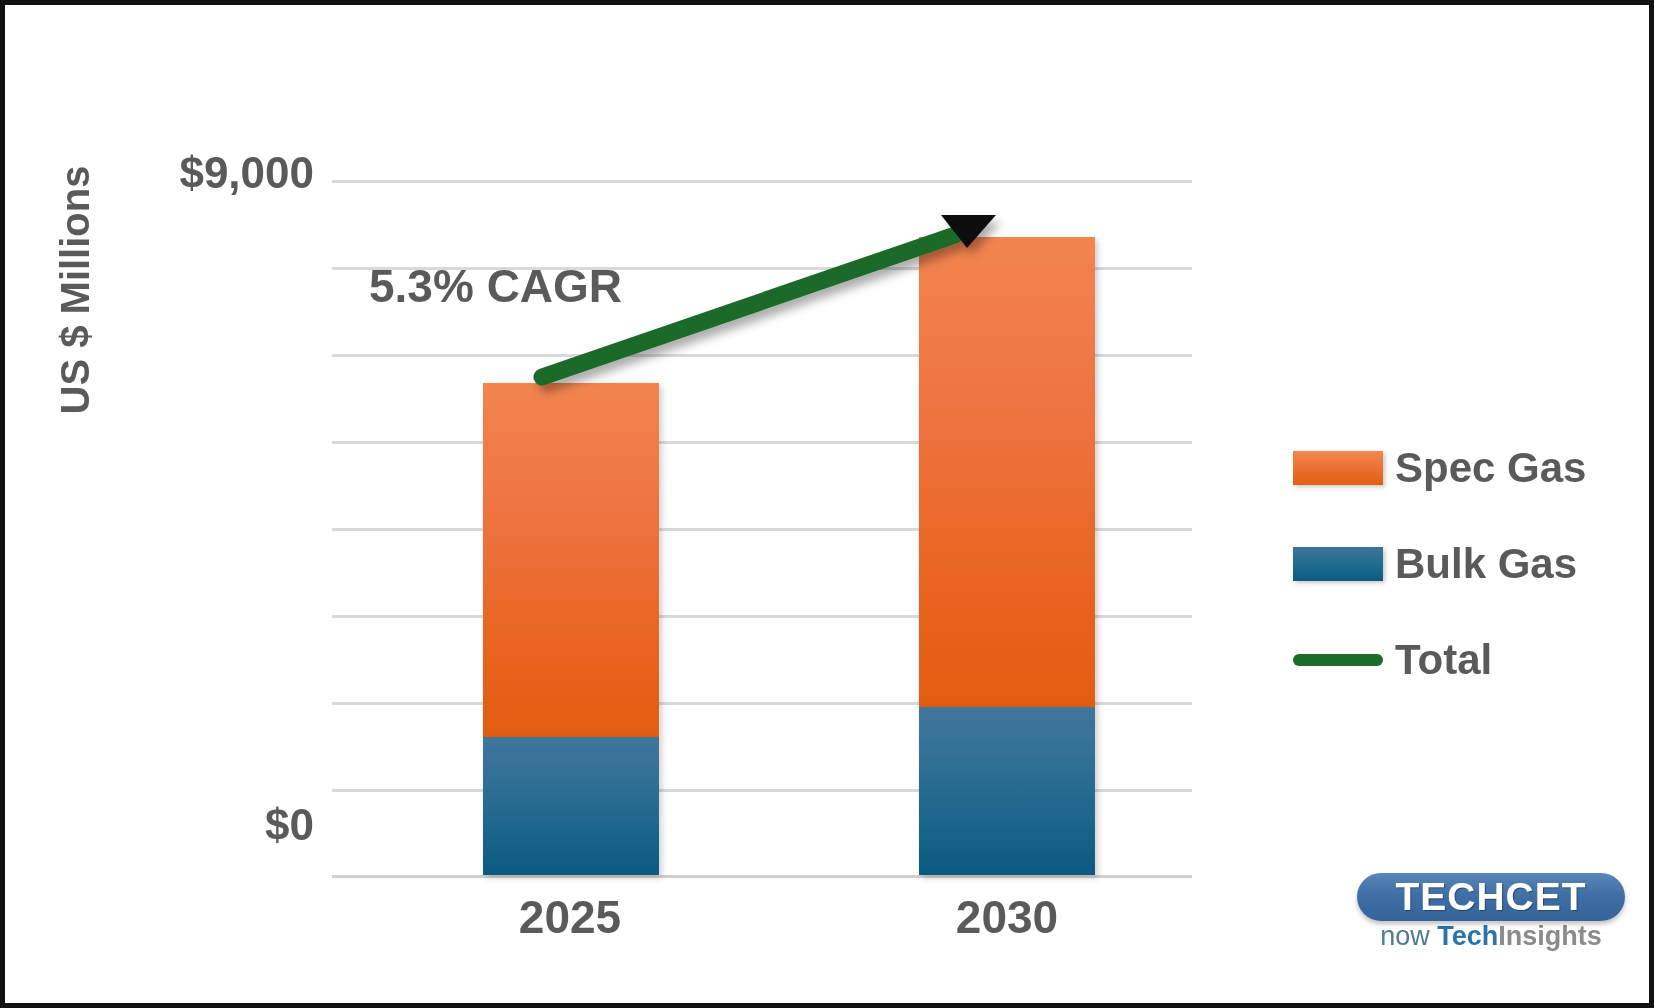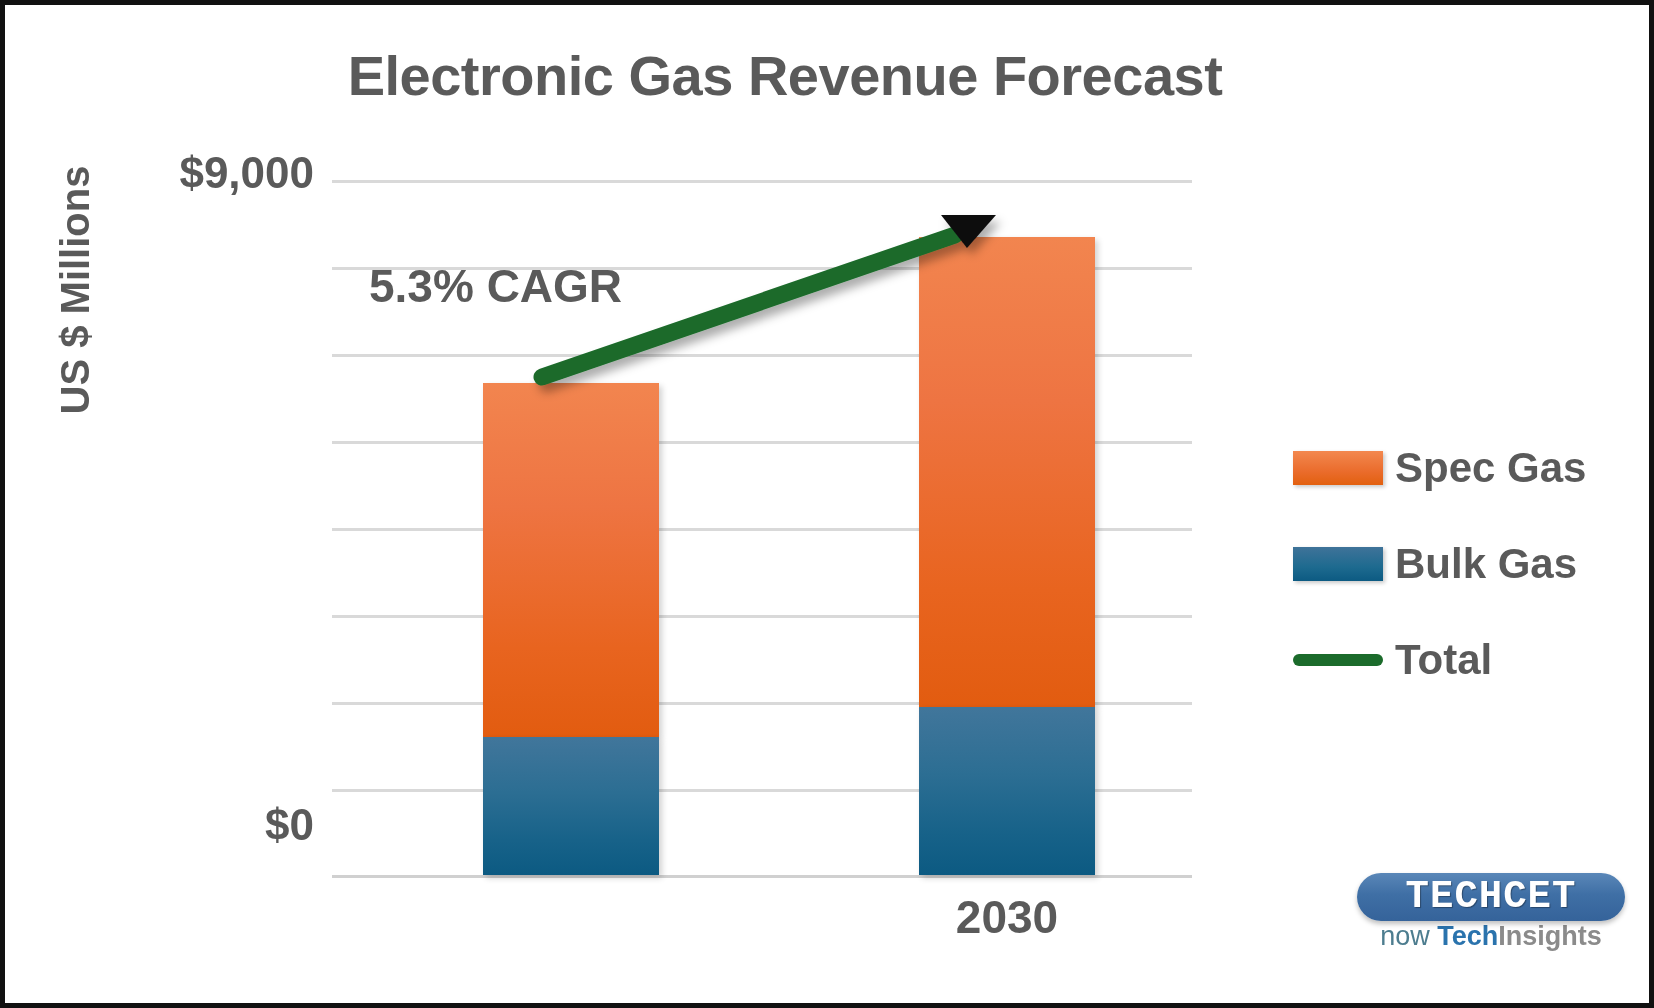--- a/index.html
+++ b/index.html
@@ -190,40 +190,38 @@
     text-align: center;
   }
   #logo-pill span {
     display: block;
     line-height: 48px;
     font-size: 39px;
     font-weight: bold;
     color: #ffffff;
     letter-spacing: 1px;
     text-shadow: 1px 1px 1px rgba(0,0,0,0.35);
-    font-family: Liberation Mono, monospace;
   }
   #logo-sub {
     margin-top: 0;
     text-align: center;
     font-size: 27px;
     font-weight: bold;
     white-space: nowrap;
   }
   #logo-sub .now { color: #4d7d8f; font-weight: normal; }
   #logo-sub .tech { color: #2a73ad; }
   #logo-sub .insights { color: #8b8b8b; }
 </style>
 </head>
 <body>
 
 <div id="stage">
   <div class="inner">
 
-    <div id="chart-title">Electronic Gas Revenue Forecast</div>
 
     <div id="ylabel">US $ Millions</div>
 
     <div class="ytick" style="top:143px;">$9,000</div>
     <div class="ytick" style="top:795px;">$0</div>
 
     <div id="plot">
       <div class="gridline" style="top:5px;"></div>
       <div class="gridline" style="top:92px;"></div>
       <div class="gridline" style="top:179px;"></div>
@@ -238,20 +236,21 @@
         <div class="seg spec" style="top:0px; height:354px;"></div>
         <div class="seg bulk" style="top:354px; height:138px;"></div>
       </div>
 
       <div class="bar-group" style="left:587px; top:62px; width:176px; height:638px;">
         <div class="seg spec" style="top:0px; height:470px;"></div>
         <div class="seg bulk" style="top:470px; height:168px;"></div>
       </div>
     </div>
 
+    <div class="xtick" style="left:405px;">2025</div>
     <div class="xtick" style="left:842px;">2030</div>
 
     <div id="cagr-label">5.3% CAGR</div>
 
     <svg id="trend-arrow" viewBox="0 0 1654 1008" xmlns="http://www.w3.org/2000/svg">
       <defs>
         <filter id="arrowShadow" x="-20%" y="-20%" width="150%" height="150%">
           <feDropShadow dx="5" dy="7" stdDeviation="5" flood-color="#000000" flood-opacity="0.32"></feDropShadow>
         </filter>
       </defs>

